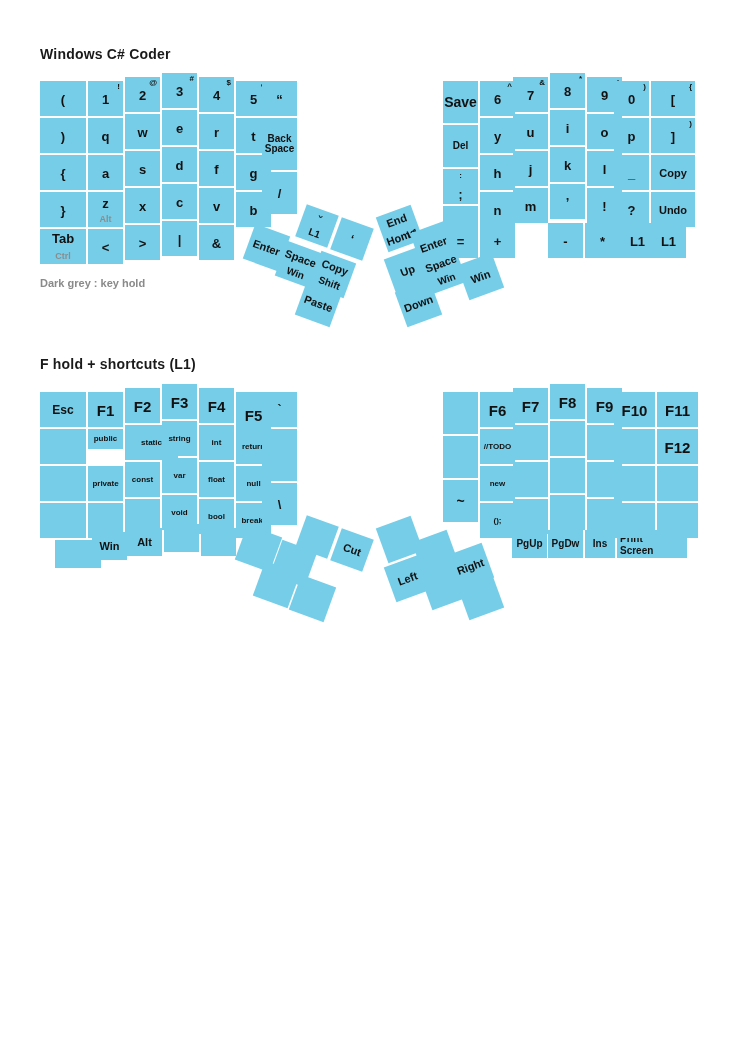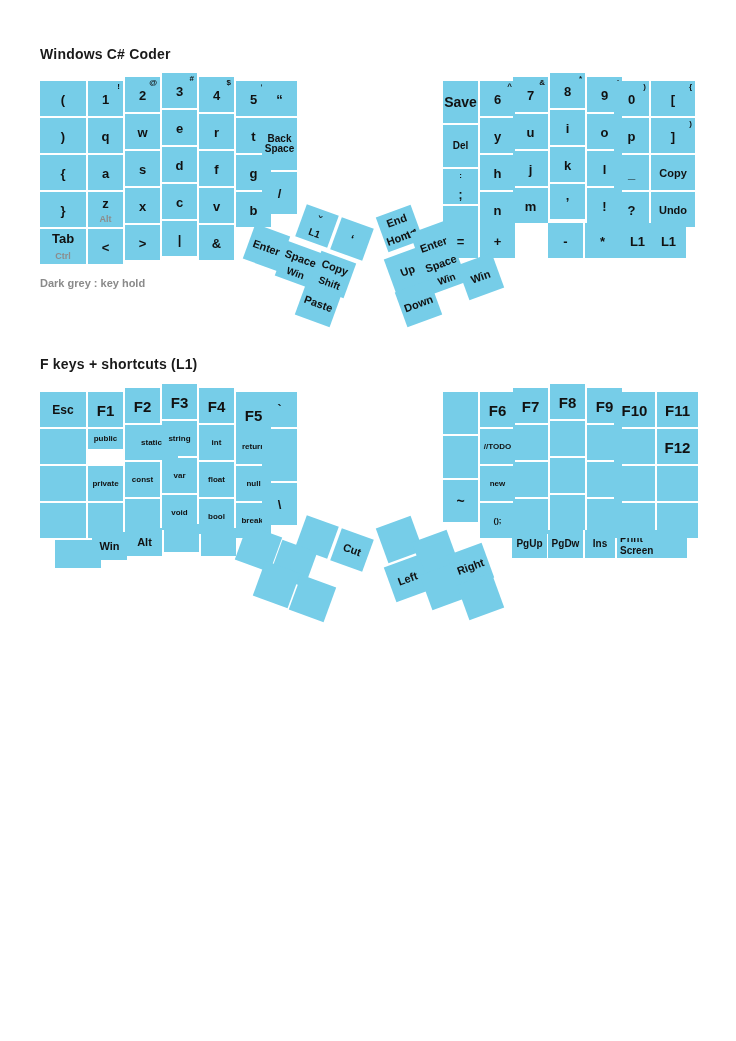--- a/index.html
+++ b/index.html
@@ -363,21 +363,21 @@
     <span class="lbl grey" style="left:0; right:0; text-align:center; bottom:4px; font-size:10px;">Win</span>
   </div>
   <div class="thumb" style="left:462px; top:258px; width:37px; height:37px; transform:rotate(-20deg); transform-origin:center;">
     <span class="lbl grey" style="left:0; right:0; text-align:center; top:50%; transform:translateY(-50%); font-size:11px;">Win</span>
   </div>
   <div class="thumb" style="left:400px; top:285px; width:37px; height:37px; transform:rotate(-20deg); transform-origin:center;">
     <span class="lbl" style="left:0; right:0; text-align:center; top:50%; transform:translateY(-50%); font-size:11px;">Down</span>
   </div>
 </div>
 
-<div class="layer-title" style="left:40px; top:356px;">F keys + shortcuts (L1)</div>
+<div class="layer-title" style="left:40px; top:356px;">F hold + shortcuts (L1)</div>
 
 <div class="keyboard">
 
   <div class="key" style="left:40px; top:392px; width:46px; height:35px;">
       <span class="lbl center" style="top:50%; transform:translateY(-50%); font-size:12px;">Esc</span>
     </div>
   <div class="key" style="left:40px; top:429px; width:46px; height:35px;">
       <span class="lbl main center"></span>
     </div>
   <div class="key" style="left:40px; top:466px; width:46px; height:35px;">

